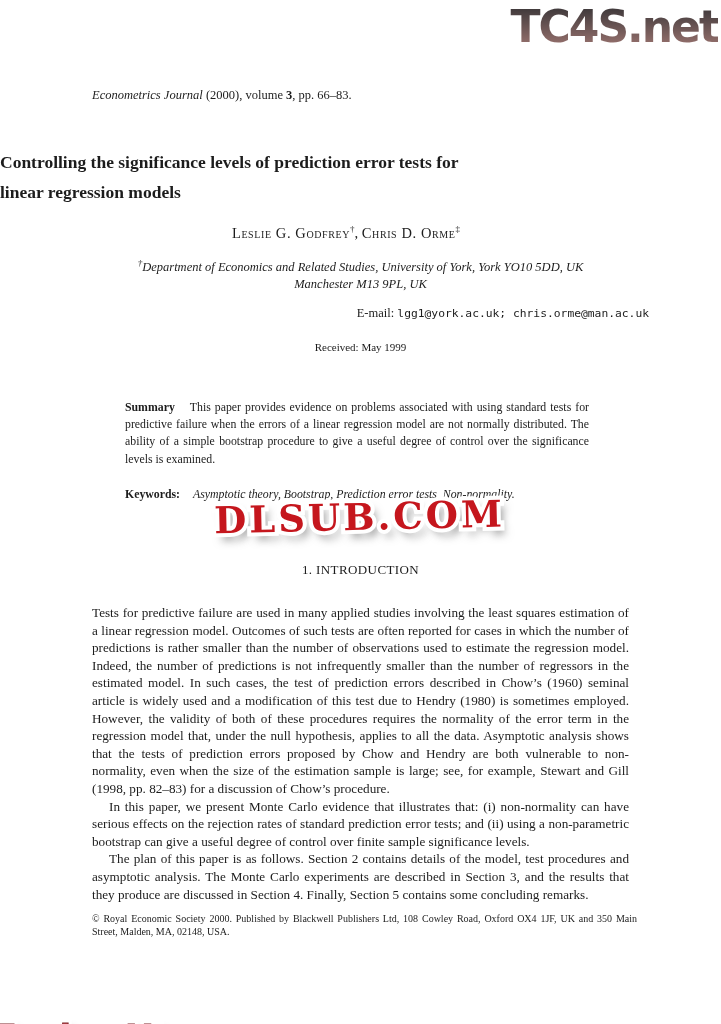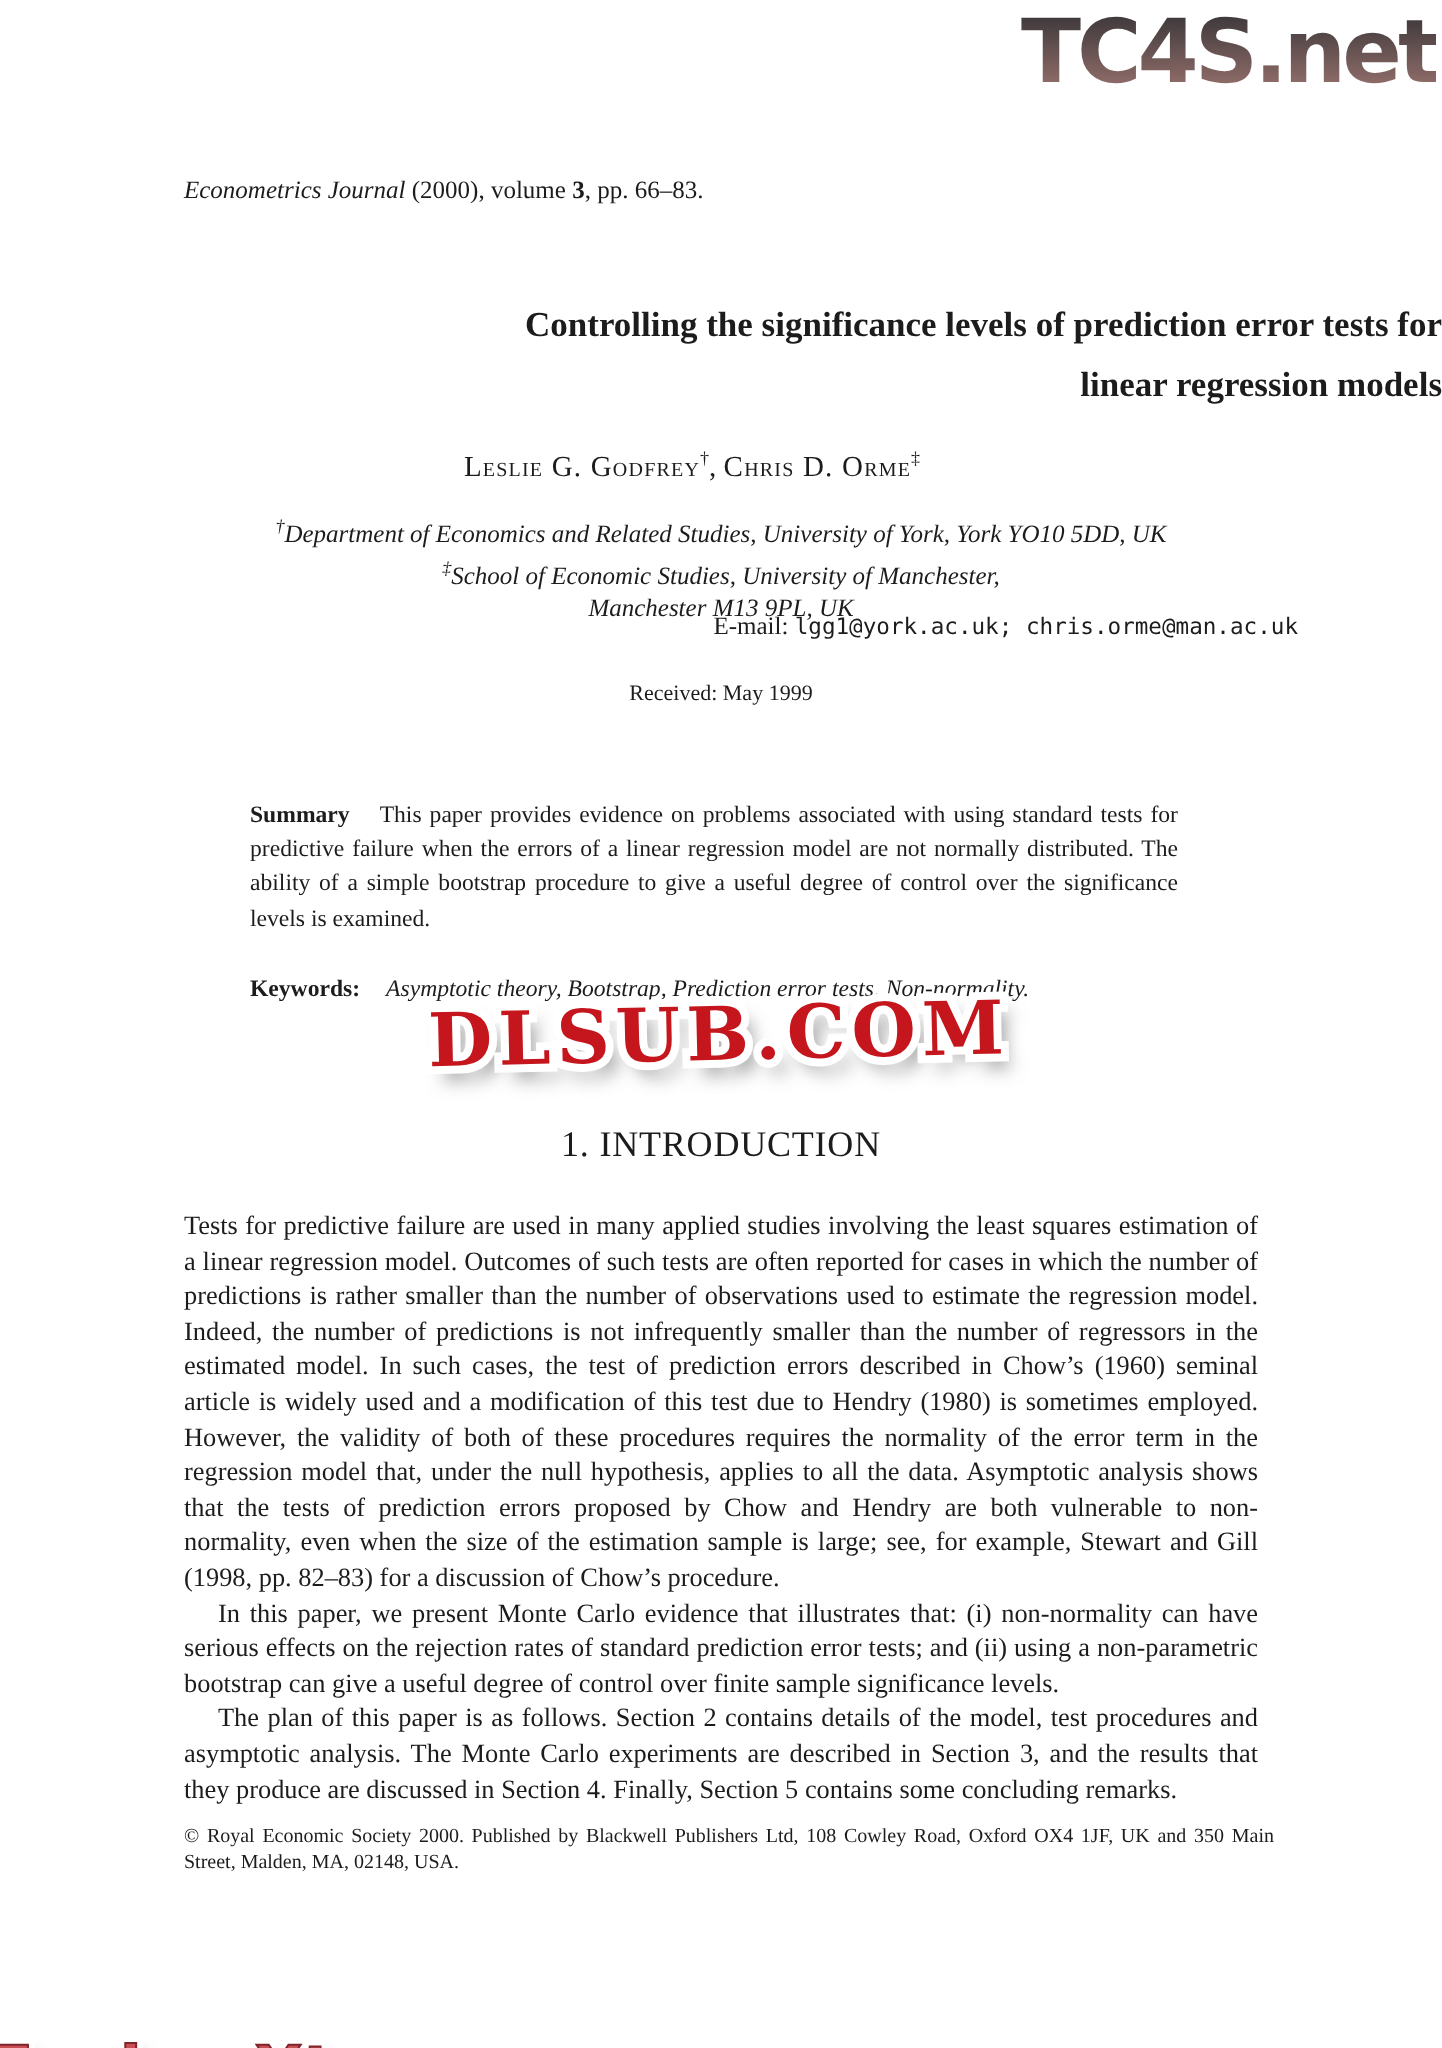--- a/index.html
+++ b/index.html
@@ -7,21 +7,21 @@
     position:relative; width:721px; height:1024px; margin:0 auto;
     background:#ffffff; overflow:hidden;
     font-family:"Liberation Serif", serif; color:#1c1c1c;
   }
 
   
   .journal-line { position:absolute; left:92px; top:88px; font-size:12.5px;text-align:right; }
   .journal-line .it { font-style:italic; }
   .journal-line .vol { font-weight:bold; }
 
-  .title { position:absolute; left:0; width:721px; top:147px; text-align:right;
+  .title { position:absolute; left:0; width:721px; top:147px; text-align:left;
            font-weight:bold; font-size:17.5px; line-height:30px; }
 
   .authors { position:absolute; left:0; width:692px; top:224px; text-align:center; font-size:14.5px; }
   .sc { font-variant:small-caps; letter-spacing:0.6px; }
   .authors sup, .affil sup { font-size:9px; }
 
   .affil { position:absolute; left:0; width:721px; top:255px; text-align:center;
            font-style:italic; font-size:12.5px; line-height:16.5px; }
 
   .email-line { position:absolute; left:0; width:649px; top:306px; text-align:right; font-size:12.5px; }
@@ -31,21 +31,21 @@
 
   .abstract { position:absolute; left:125px; width:464px; top:399px;
               font-size:11.8px; line-height:17.2px; text-align:justify; }
   .abstract .label { font-weight:bold; margin-right:15px; }
 
   .keywords { position:absolute; left:125px; width:464px; top:487px; font-size:11.8px; }
   .keywords .label { font-weight:bold; margin-right:13px; }
   .keywords .kw { font-style:italic; }
 
   .section-heading { position:absolute; left:0; width:721px; top:562px; text-align:center;
-                     font-size:18px; letter-spacing:0.4px; }
+                     font-size:13px; letter-spacing:0.4px; }
 
   .body-text { position:absolute; left:92px; width:537px; top:604px;
                font-size:13.2px; line-height:17.6px; text-align:justify; }
   .body-text p { margin:0; }
   .body-text p + p { text-indent:17px; }
 
   .footnote { position:absolute; left:92px; width:545px; top:913px;
               font-size:10px; line-height:12.5px; text-align:justify; }
 
   
@@ -99,21 +99,20 @@
     <div>Controlling the significance levels of prediction error tests for</div>
     <div>linear regression models</div>
   </div>
 
   <div class="authors">
     <span class="sc">Leslie G. Godfrey</span><sup>†</sup><span>, </span><span class="sc">Chris D. Orme</span><sup>‡</sup>
   </div>
 
   <div class="affil">
     <div><sup>†</sup><span>Department of Economics and Related Studies, University of York, York YO10 5DD, UK</span></div>
-    <div><sup>‡</sup><span>School of Economic Studies, University of Manchester,</span></div>
     <div>Manchester M13 9PL, UK</div>
   </div>
 
   <div class="email-line">
     <span>E-mail: </span><code>lgg1@york.ac.uk; chris.orme@man.ac.uk</code>
   </div>
 
   <div class="received">Received: May 1999</div>
 
   <div class="abstract">

